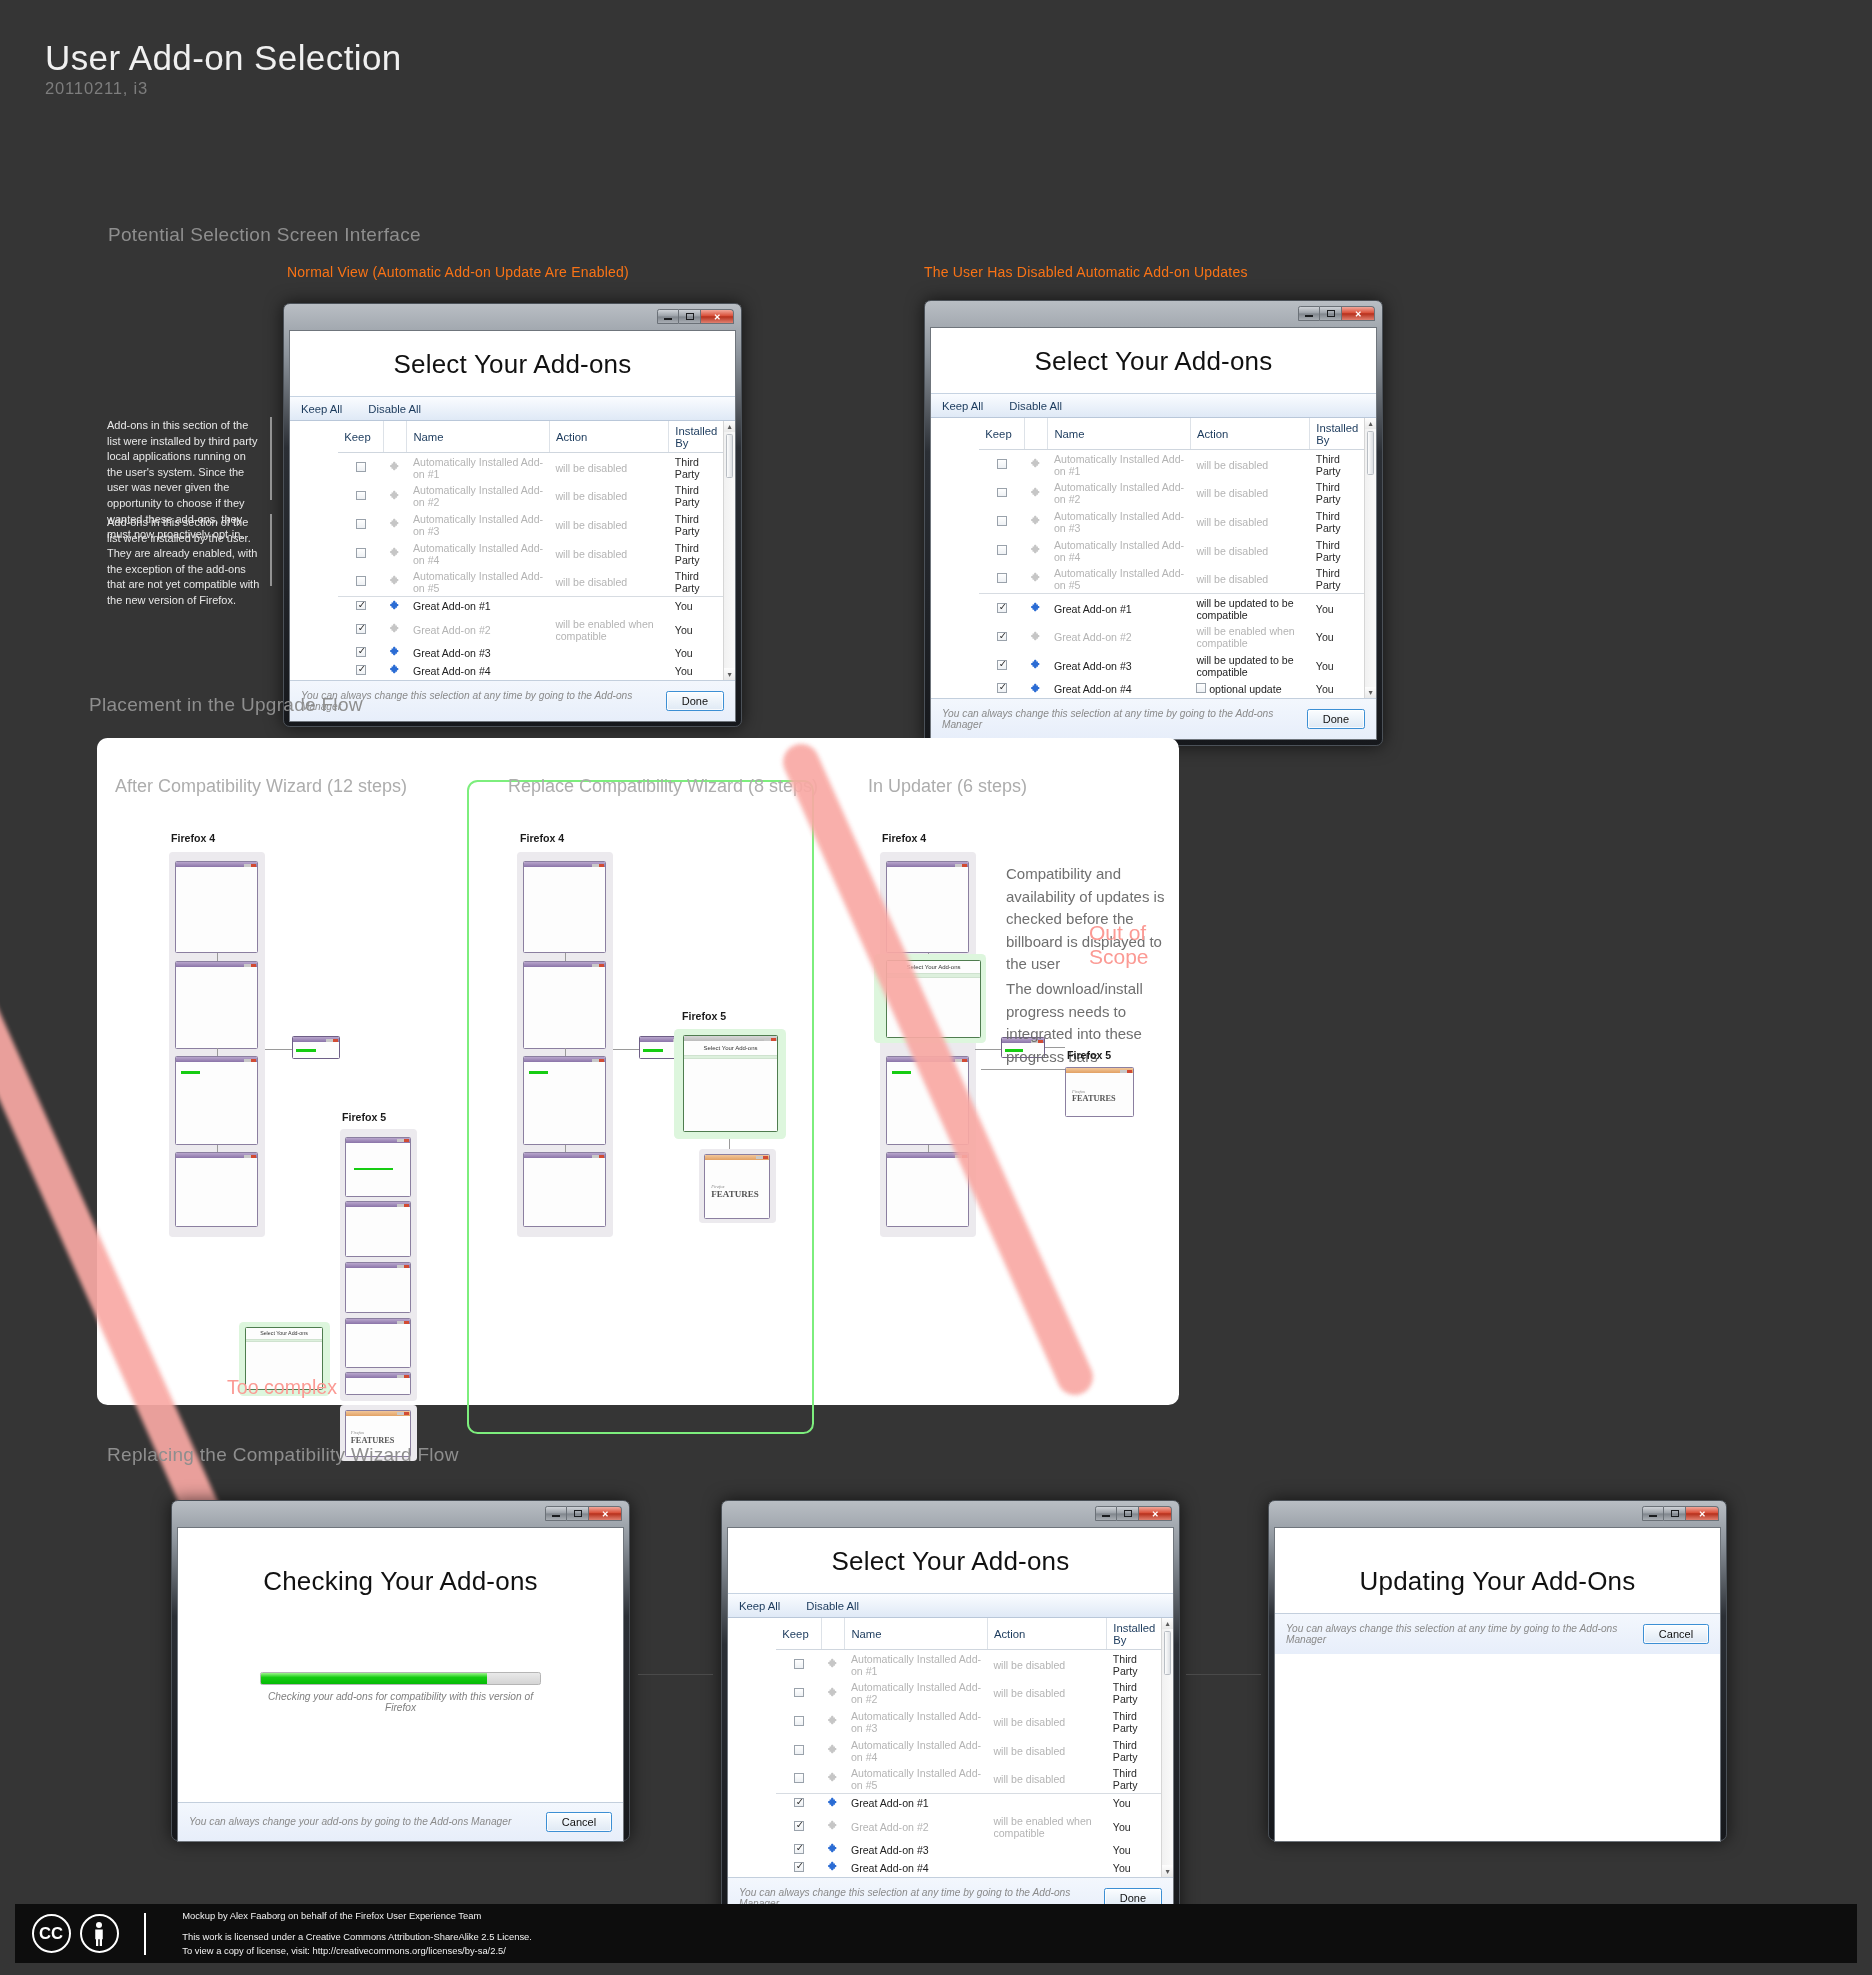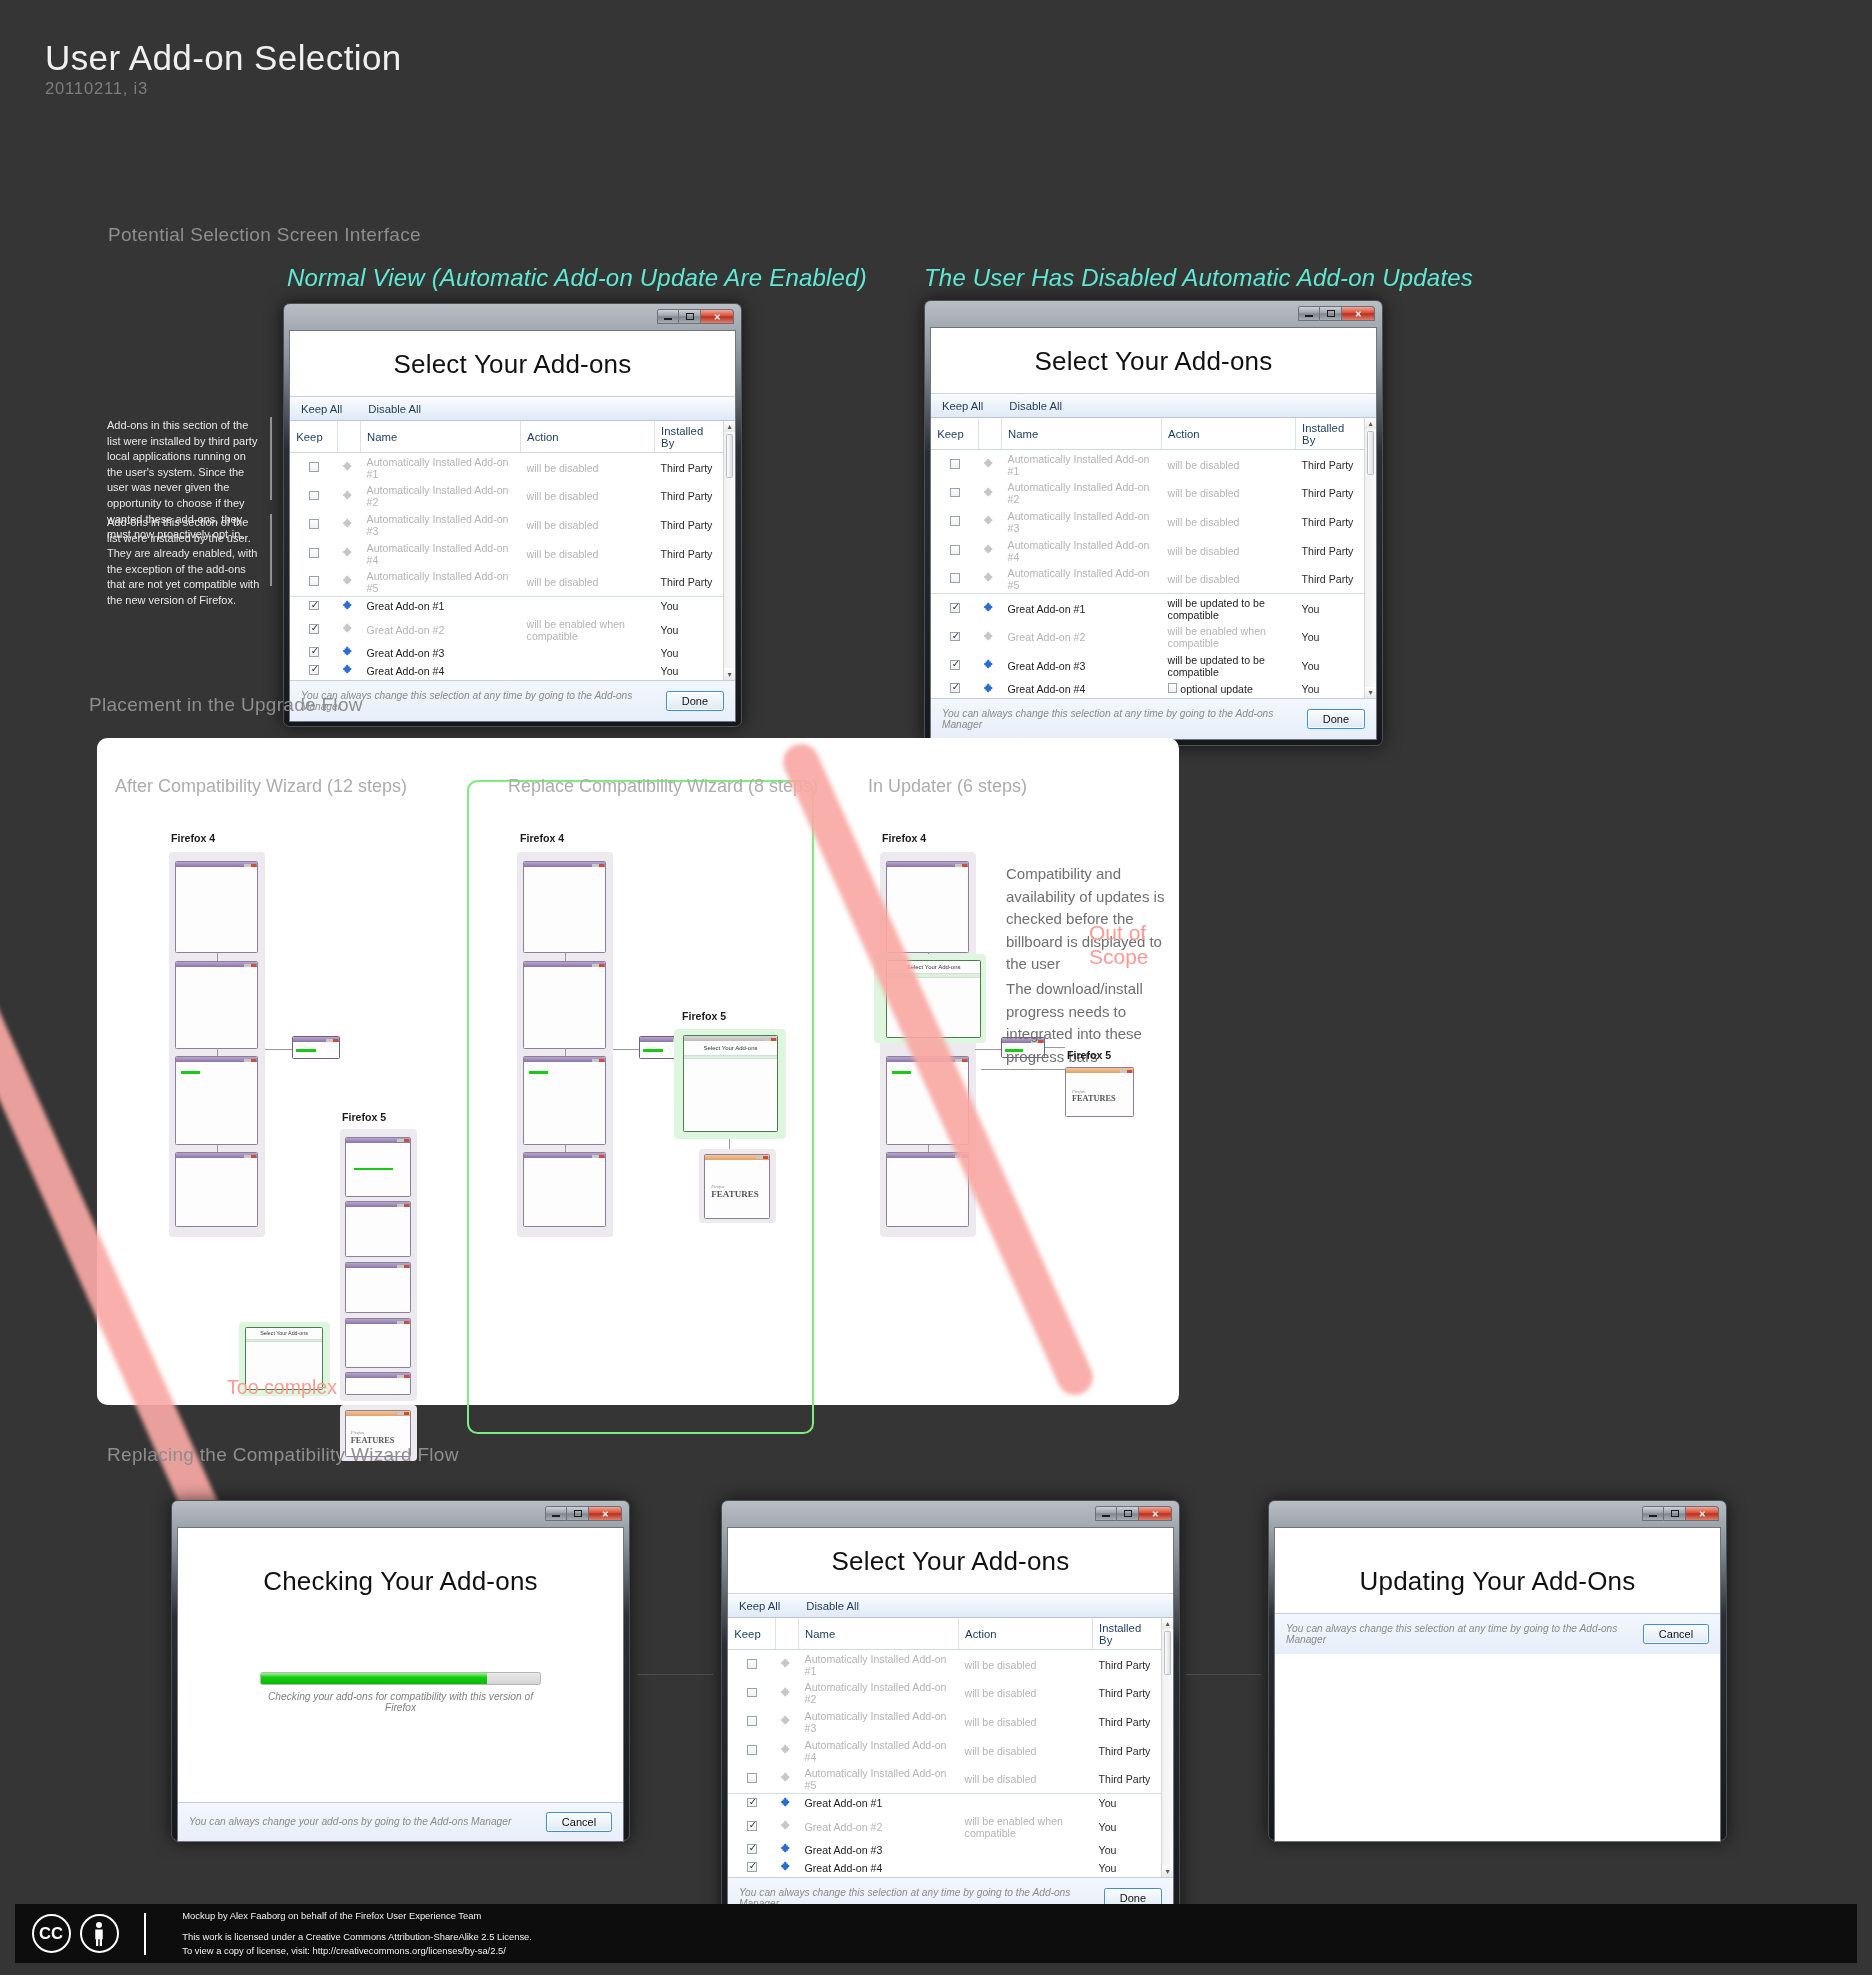--- a/index.html
+++ b/index.html
@@ -6,21 +6,21 @@
   html,body{ background:#353535; }
   body{
     width:1872px; height:1975px; position:relative;
     font-family:"Liberation Sans", sans-serif;
     color:#ddd; overflow:hidden;
   }
   
   .doc-title{ position:absolute; left:45px; top:38px; font-size:35px; font-weight:300; color:#f0f0f0; letter-spacing:0.4px; }
   .doc-sub{ position:absolute; left:45px; top:79px; font-size:16.6px; color:#7d7d7d; letter-spacing:0.8px; }
   .sec-head{ position:absolute; font-size:19px; color:#8e8e8e; font-weight:300; letter-spacing:0.3px; }
-  .sub-head{ position:absolute; font-size:24px; color:#5eead4; font-weight:300; letter-spacing:0.2px;font-style:italic; }
+  .sub-head{ position:absolute; font-size:14px; color:#f97316; font-weight:300; letter-spacing:0.2px; }
   .col-head{ position:absolute; font-size:18px; color:#adadad; font-weight:300; }
 
   
   .note{ position:absolute; font-size:11px; line-height:1.42; color:#e8e8e8; }
   .note-bar{ position:absolute; width:1.5px; background:#9b9b9b; }
 
   
   .win{
     position:absolute; border-radius:6.8px;
     background:linear-gradient(180deg,#b9bec4 0%,#8d949c 12%,#2b2f35 34%,#16181c 100%);
@@ -49,21 +49,21 @@
   .tbl{ width:100%; border-collapse:collapse; }
   .tbl th{ font-size:11.3px; color:#1b3a5c; font-weight:400; text-align:left;
            padding:3.8px 6px; border-bottom:0.8px solid #cfd6de; border-right:0.8px solid #dde2e8; background:#fff; }
   .tbl td{ font-size:10.6px; padding:2.3px 6px; color:#222; vertical-align:middle; }
   .tbl td.dim, .tbl tr.dim td{ color:#b4b4b4; }
   .tbl tr.sep td{ border-top:0.8px solid #d7dce2; }
   .cb{ width:9.8px; height:9.8px; border:0.8px solid #9aa2ab; background:linear-gradient(180deg,#fff,#eef1f4);
        display:inline-block; position:relative; }
   .cb.on:after{ content:"✓"; position:absolute; left:0.8px; top:-3px; font-size:9.8px; color:#2b2b2b; }
   .puz{ display:inline-block; width:11.3px; height:11.3px; }
-  .list-area{ position:relative; }
+  .list-area{ position:relative;padding-left:48px; }
   .sbar{ position:absolute; right:0; top:0; bottom:0; width:11.3px;
          background:linear-gradient(90deg,#f1f1f1,#fafafa); border-left:0.8px solid #d6d6d6; }
   .sbar .arr{ height:11.3px; display:flex; align-items:center; justify-content:center; font-size:6.8px; color:#5a5a5a;
               background:linear-gradient(180deg,#fdfdfd,#e9e9e9); }
   .sbar .arr.bot{ position:absolute; bottom:0; left:0; right:0; }
   .sbar .thumb{ position:absolute; left:1.5px; right:1.5px; top:13.6px; height:44px; border:0.8px solid #b9bec4;
                 background:linear-gradient(90deg,#fdfdfd,#dcdfe3); border-radius:1.5px; }
   .footer{ background:linear-gradient(180deg,#f3f7fd,#e7eefa); border-top:0.8px solid #c3cfdd;
            padding:9px 10.6px; display:flex; align-items:center; justify-content:space-between; }
   .footer .hint{ font-size:10.2px; color:#8a8a8a; font-style:italic; }

